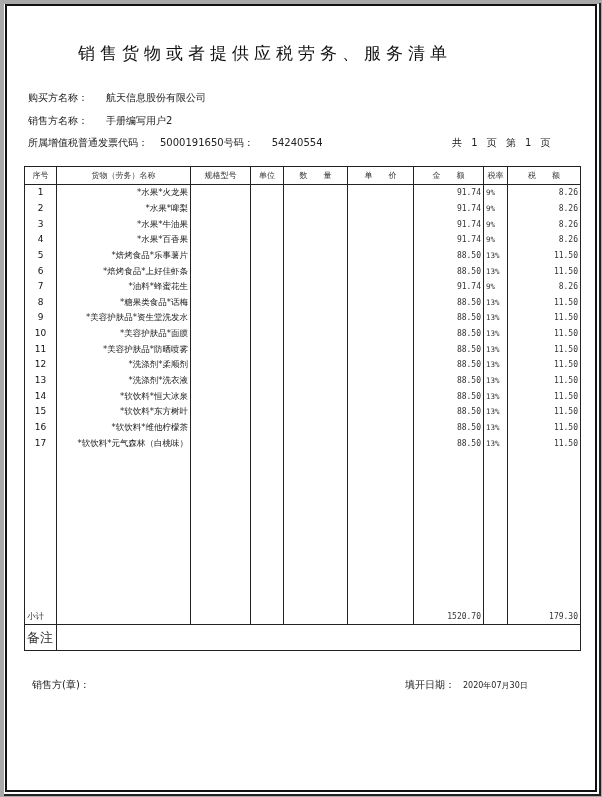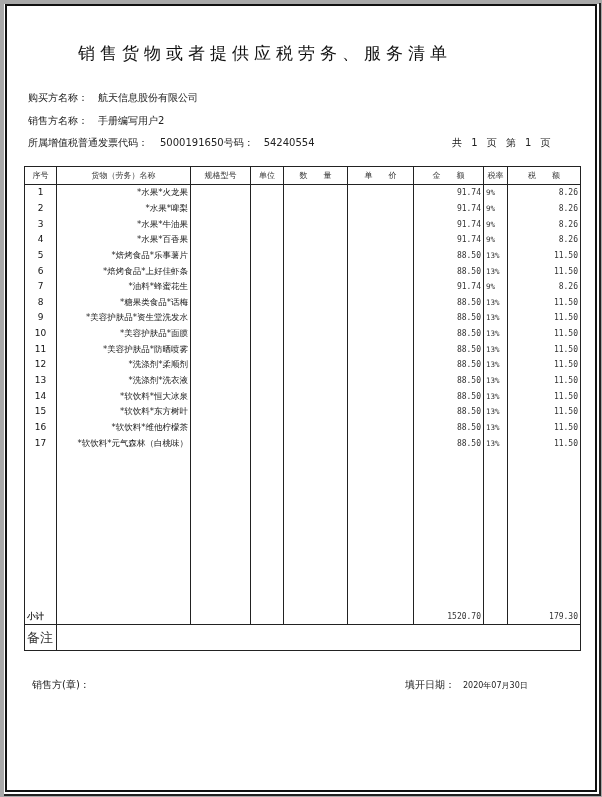--- a/index.html
+++ b/index.html
@@ -17,40 +17,40 @@
   }
   .frame-inner {
     position:absolute; left:5px; top:4px; width:592px; height:788px; box-sizing:border-box;
     border:2px solid #111;
   }
   .title {
     position:absolute; left:0; top:42px; width:530px; text-align:center;
     font-size:17px; letter-spacing:5px; color:#111;
   }
   .info { position:absolute; font-size:10px; color:#222; white-space:nowrap; }
-  .info .val { margin-left:10px; }
+  .info .val { margin-left:18px; }
   .page-count { position:absolute; top:136px; left:452px; font-size:10px; color:#222; word-spacing:6px; }
 
   table.grid {
     position:absolute; left:24px; top:166px; width:556px; border-collapse:collapse;
     table-layout:fixed; font-size:8px;
   }
   table.grid td, table.grid th {
     border-left:1px solid #222; border-right:1px solid #222; padding:0 2px;
     height:15.65px; line-height:15px; font-weight:normal; white-space:nowrap; overflow:hidden;
   }
   table.grid { border:1.5px solid #222;padding-left:48px; }
   table.grid thead th { border-bottom:1.5px solid #222; height:17px; text-align:center; font-size:8px; color:#333; }
   table.grid td.num { text-align:center; font-size:9px; }
   table.grid td.name { text-align:right; font-size:8.5px; color:#222; }
   table.grid td.money { text-align:right; font-family:"DejaVu Sans Mono", monospace; font-size:8px; color:#333; }
   table.grid td.rate { text-align:left; font-family:"DejaVu Sans Mono", monospace; font-size:7.5px; color:#333; }
   table.grid tr.spacer td { height:auto; }
   table.grid tr.total td { height:15px; }
-  table.grid tr.total td.lbl { font-size:8.5px; color:#333;font-weight:bold; }
+  table.grid tr.total td.lbl { font-size:8.5px; color:#333; }
   table.grid tr.remark td { border-top:1.5px solid #222; height:25px; font-size:13px; color:#333; }
 
   .footer { position:absolute; top:678px; font-size:10px; color:#222; }
   .footer .date { font-size:8px; margin-left:8px; }
 </style>
 </head>
 <body>
 
 <div class="page"></div>
 <div class="frame-outer"></div>

